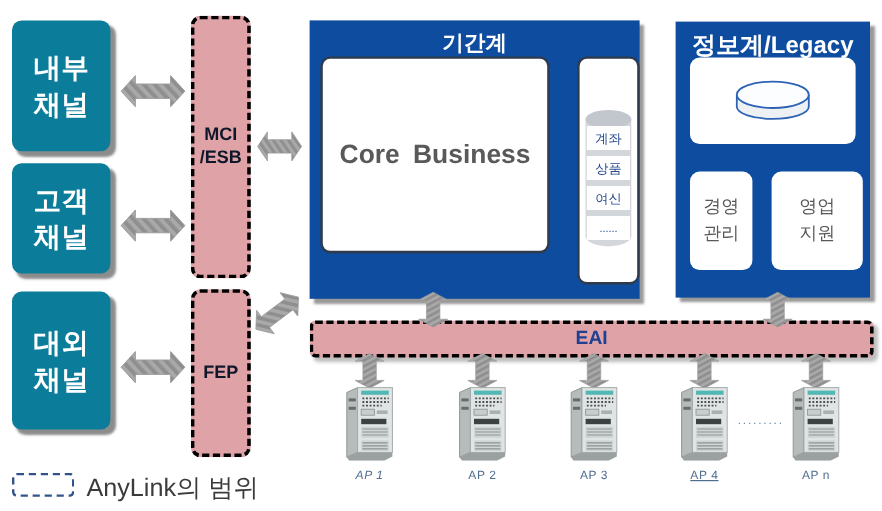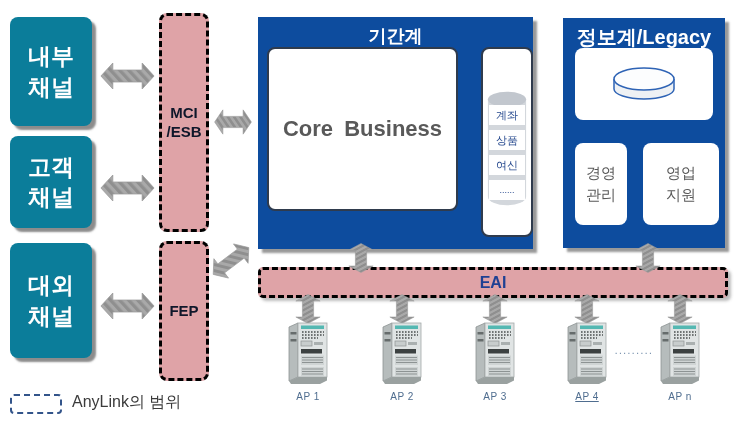--- a/index.html
+++ b/index.html
@@ -77,21 +77,21 @@
   .ap-separator{
     position:absolute;left:613px;top:346px;width:42px;text-align:center;
     color:#6b87a6;font-size:10px;letter-spacing:1.5px;line-height:1;
   }
   
   .legend-box{
     position:absolute;left:10px;top:394px;width:52px;height:20px;
     border:2px dashed #33548a;border-radius:4px;box-sizing:border-box;background:#fff;
   }
   .legend-text{
-    position:absolute;left:72px;top:392px;color:#3b3b3b;font-size:16px;
+    position:absolute;left:72px;top:392px;color:#3b3b3b;font-size:21px;
   }
   .defs-svg{position:absolute;width:0;height:0;}
 </style>
 </head>
 <body>
 
 <div class="stage">
 
   <svg class="defs-svg" aria-hidden="true">
     <defs>
@@ -240,21 +240,21 @@
     </svg>
   <svg class="server" viewBox="0 0 40 62" style="left:567px;">
       <use href="#serverG"></use>
     </svg>
   <svg class="server" viewBox="0 0 40 62" style="left:660px;">
       <use href="#serverG"></use>
     </svg>
 
   <div class="ap-separator">.........</div>
 
-  <div class="ap-label" style="left:278px;">AP 1</div>
+  <div class="ap-label" style="left:278px;font-style:italic;">AP 1</div>
   <div class="ap-label" style="left:372px;">AP 2</div>
   <div class="ap-label" style="left:465px;">AP 3</div>
   <div class="ap-label" style="left:557px;text-decoration:underline;">AP 4</div>
   <div class="ap-label" style="left:650px;">AP n</div>
 
   <div class="legend-box"></div>
   <div class="legend-text">AnyLink의 범위</div>
 
 </div>
 

